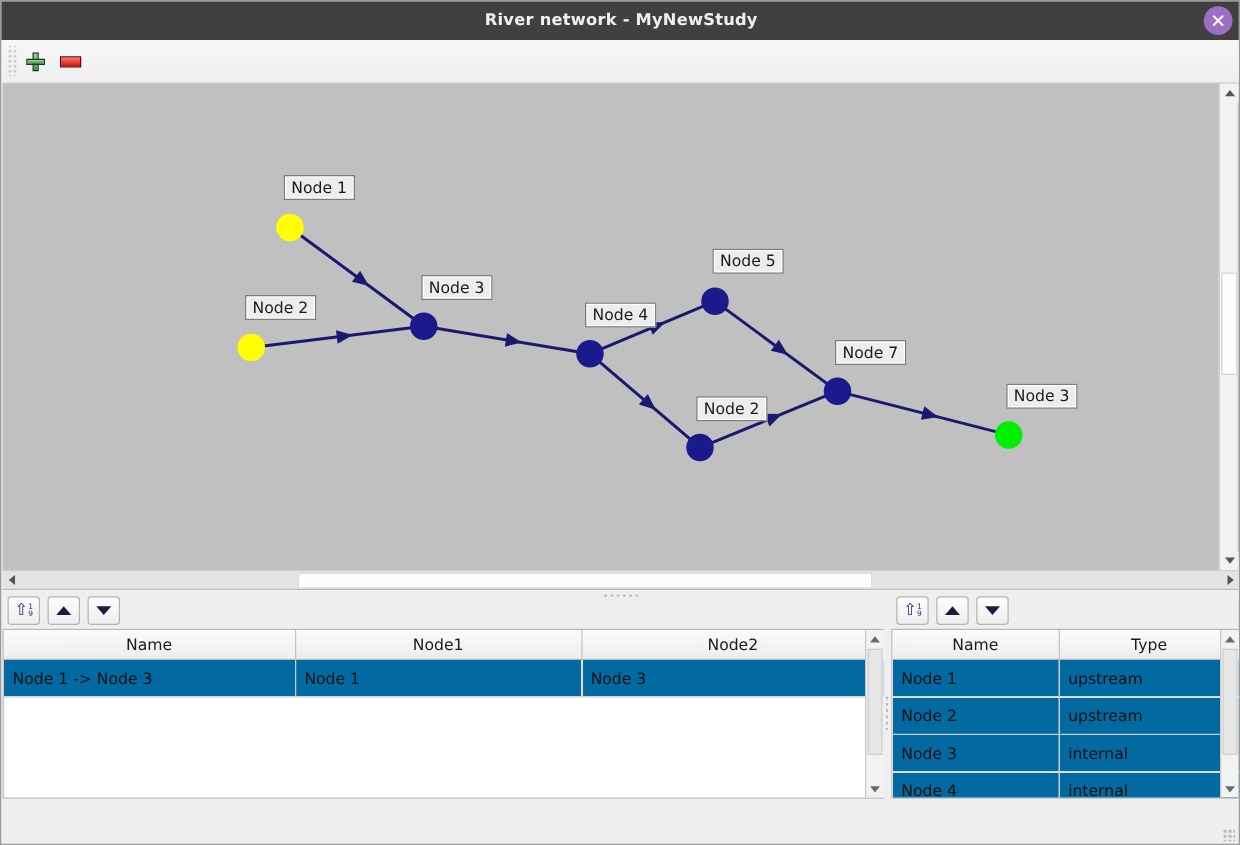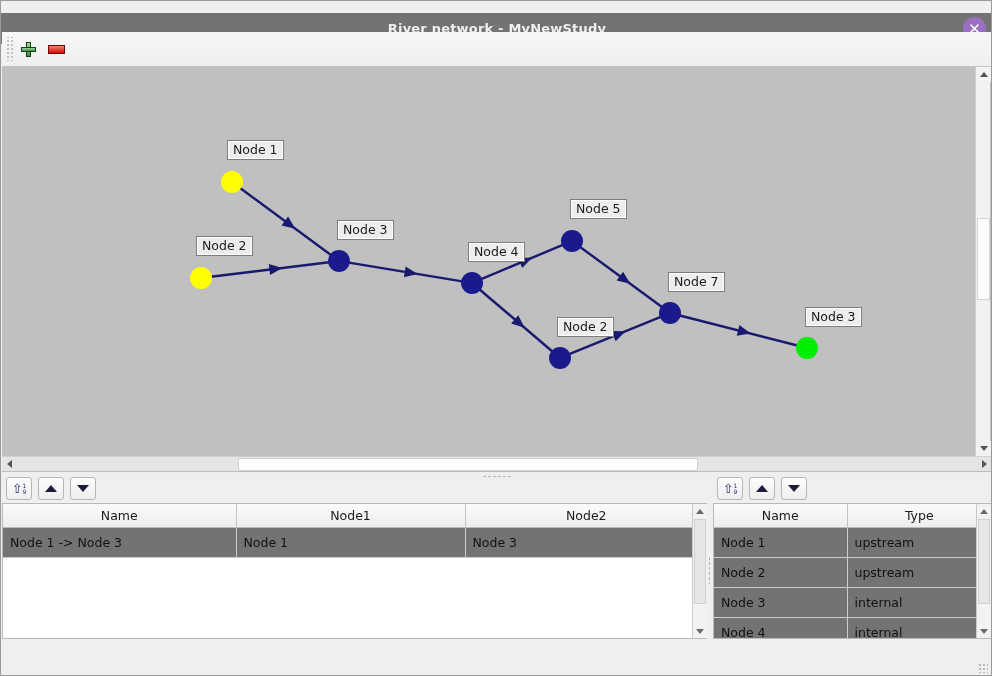--- a/index.html
+++ b/index.html
@@ -17,23 +17,23 @@
     height: 676px;
     overflow: hidden;
     background: #efefef;
     box-sizing: border-box;
     border: 1px solid #9a9a9a;
   }
 
   
   .titlebar {
     position: absolute;
-    left: 0; top: 12px;
+    left: 0; top: 0;
     width: 992px; height: 31px;
-    background: #737373;
+    background: #404040;
     color: #e8e8e8;
     display: flex;
     align-items: center;
     justify-content: center;
   }
   .titlebar-text {
     font-size: 13px;
     font-weight: bold;
     color: #f0f0f0;
     letter-spacing: .2px;
@@ -268,21 +268,21 @@
     padding: 0;
   }
   table.grid th:last-child { border-right: none; }
   table.grid td {
     border-right: 1px solid #cccccc;
     border-bottom: 1px solid #cccccc;
     font-size: 12.5px;
     color: #111111;
     height: 29px;
     padding: 0 0 0 7px;
-    background: #737373;
+    background: #0369a1;
     overflow: hidden;
     white-space: nowrap;
   }
   table.grid td:last-child { border-right: none; }
 
   .tbl-vscroll {
     position: absolute;
     right: 0; top: 0; bottom: 0;
     width: 15px;
     background: #f2f2f2;

